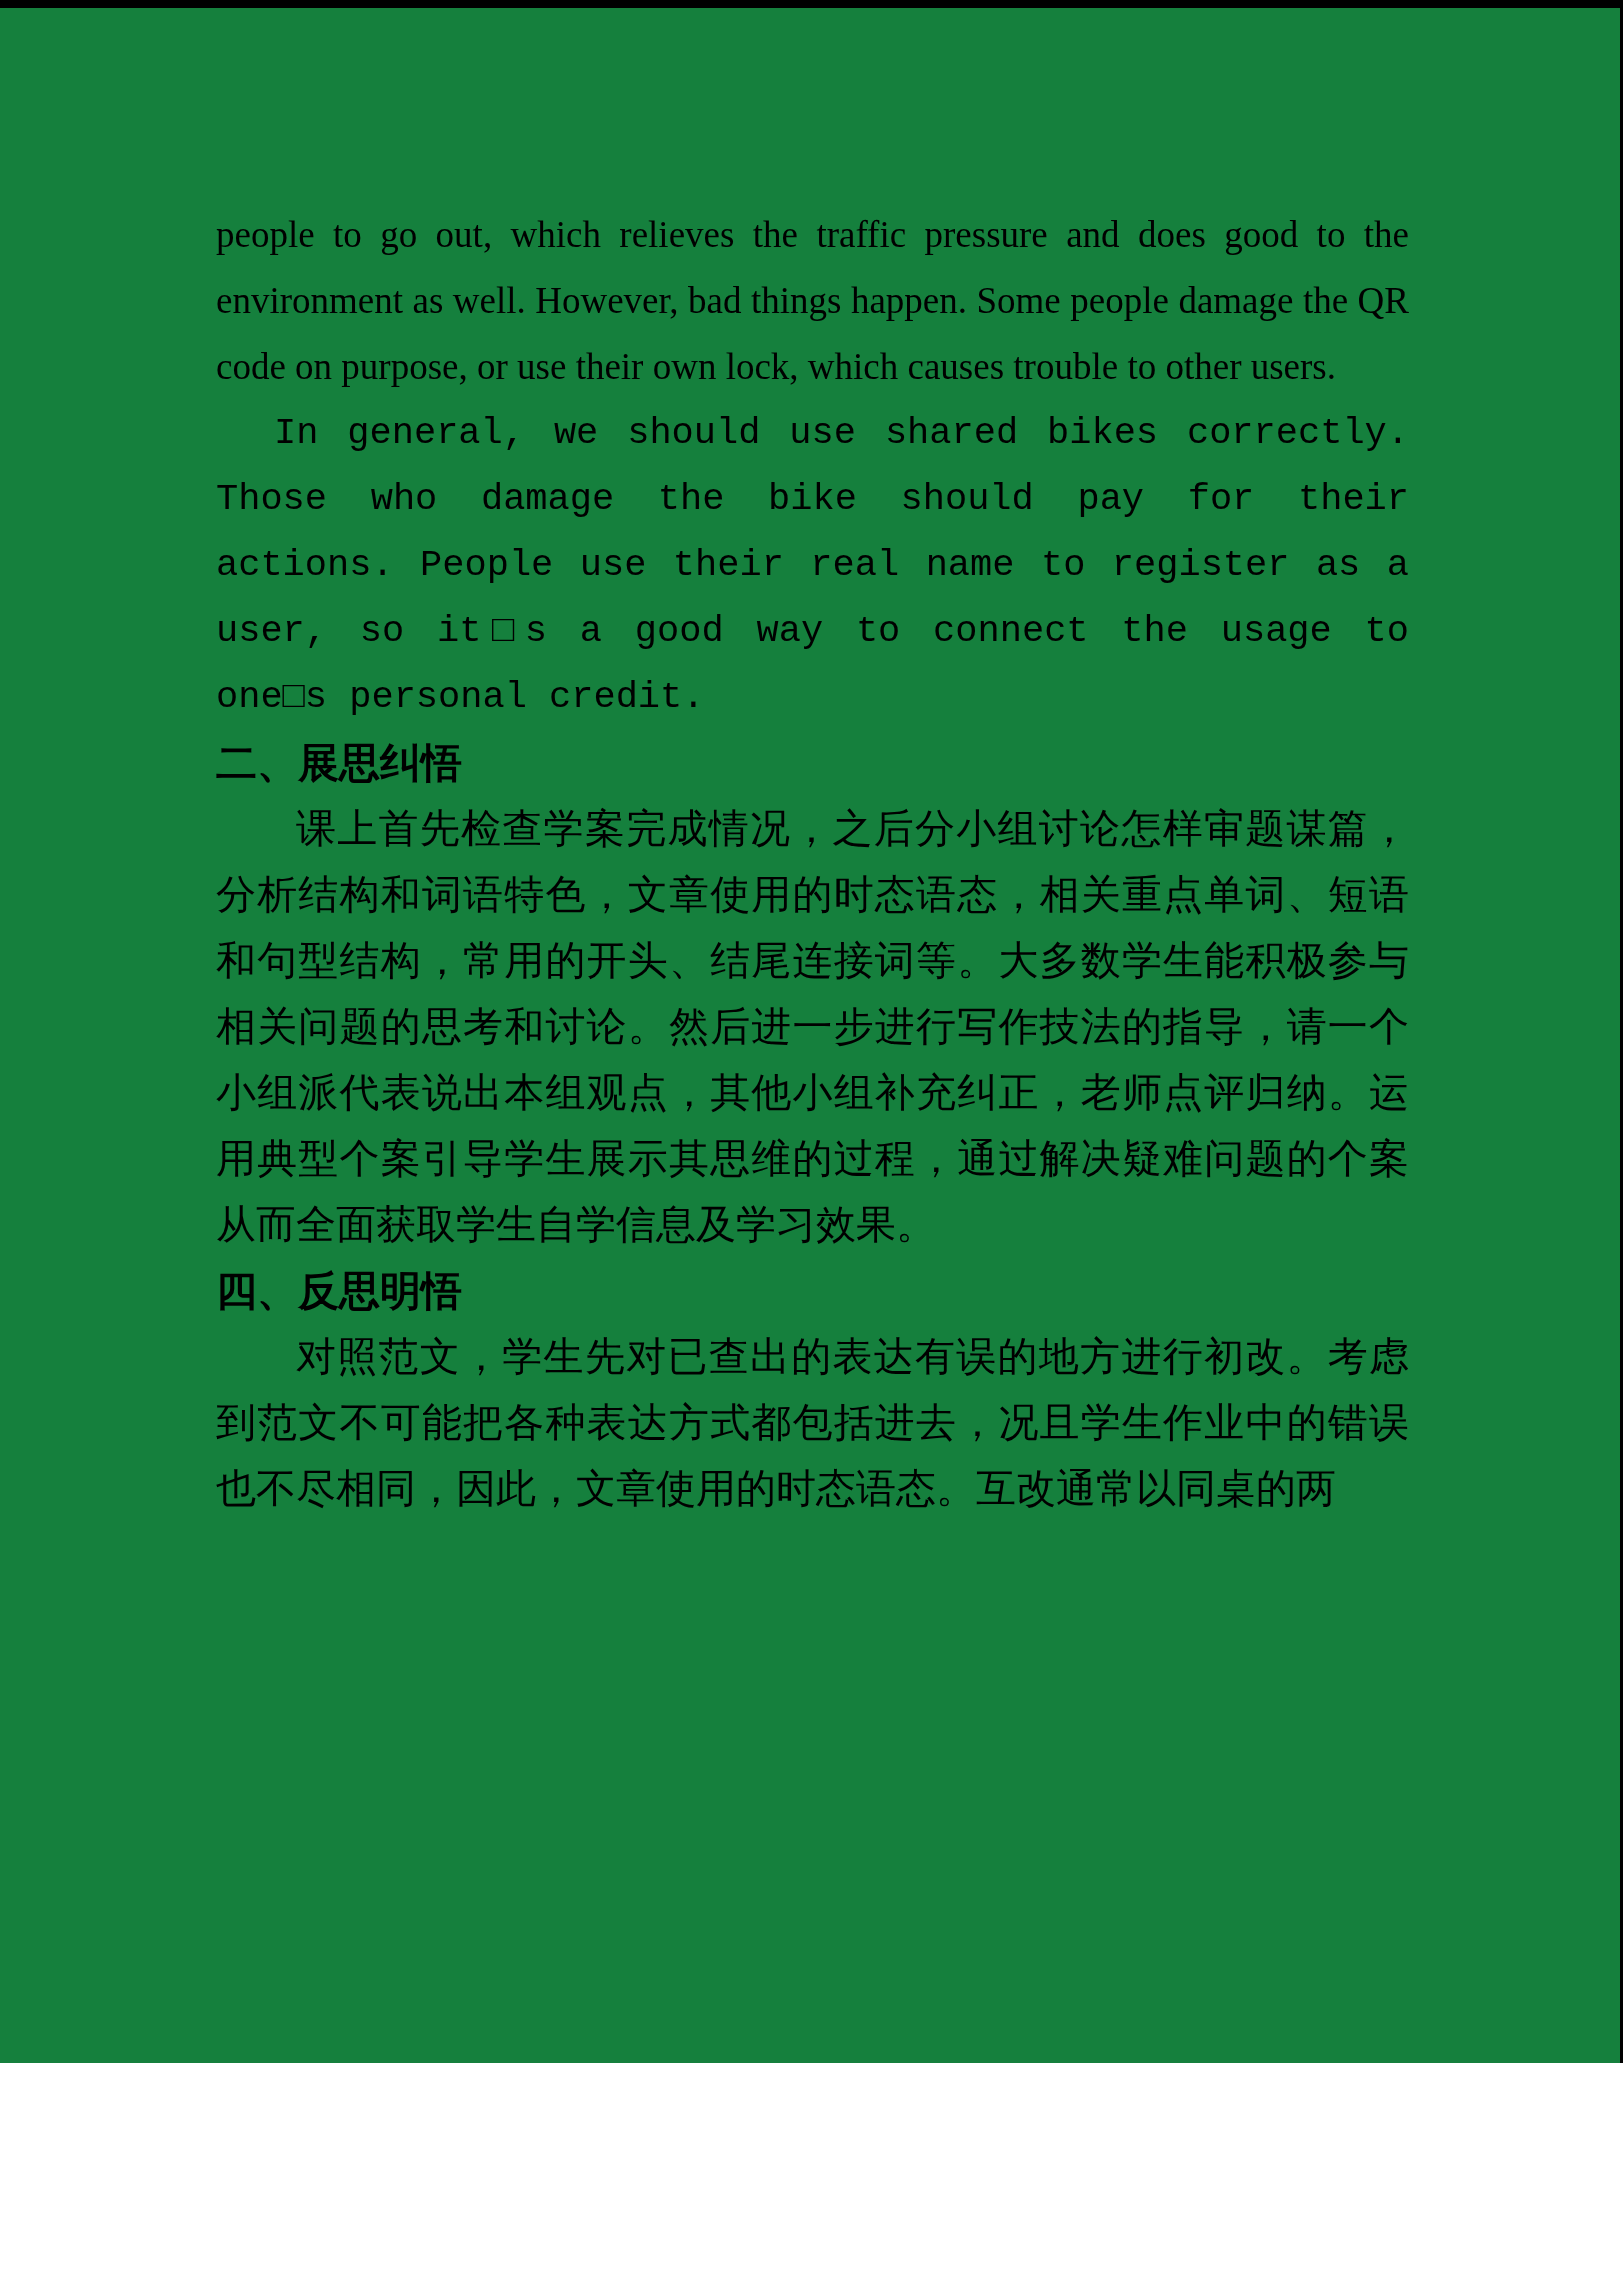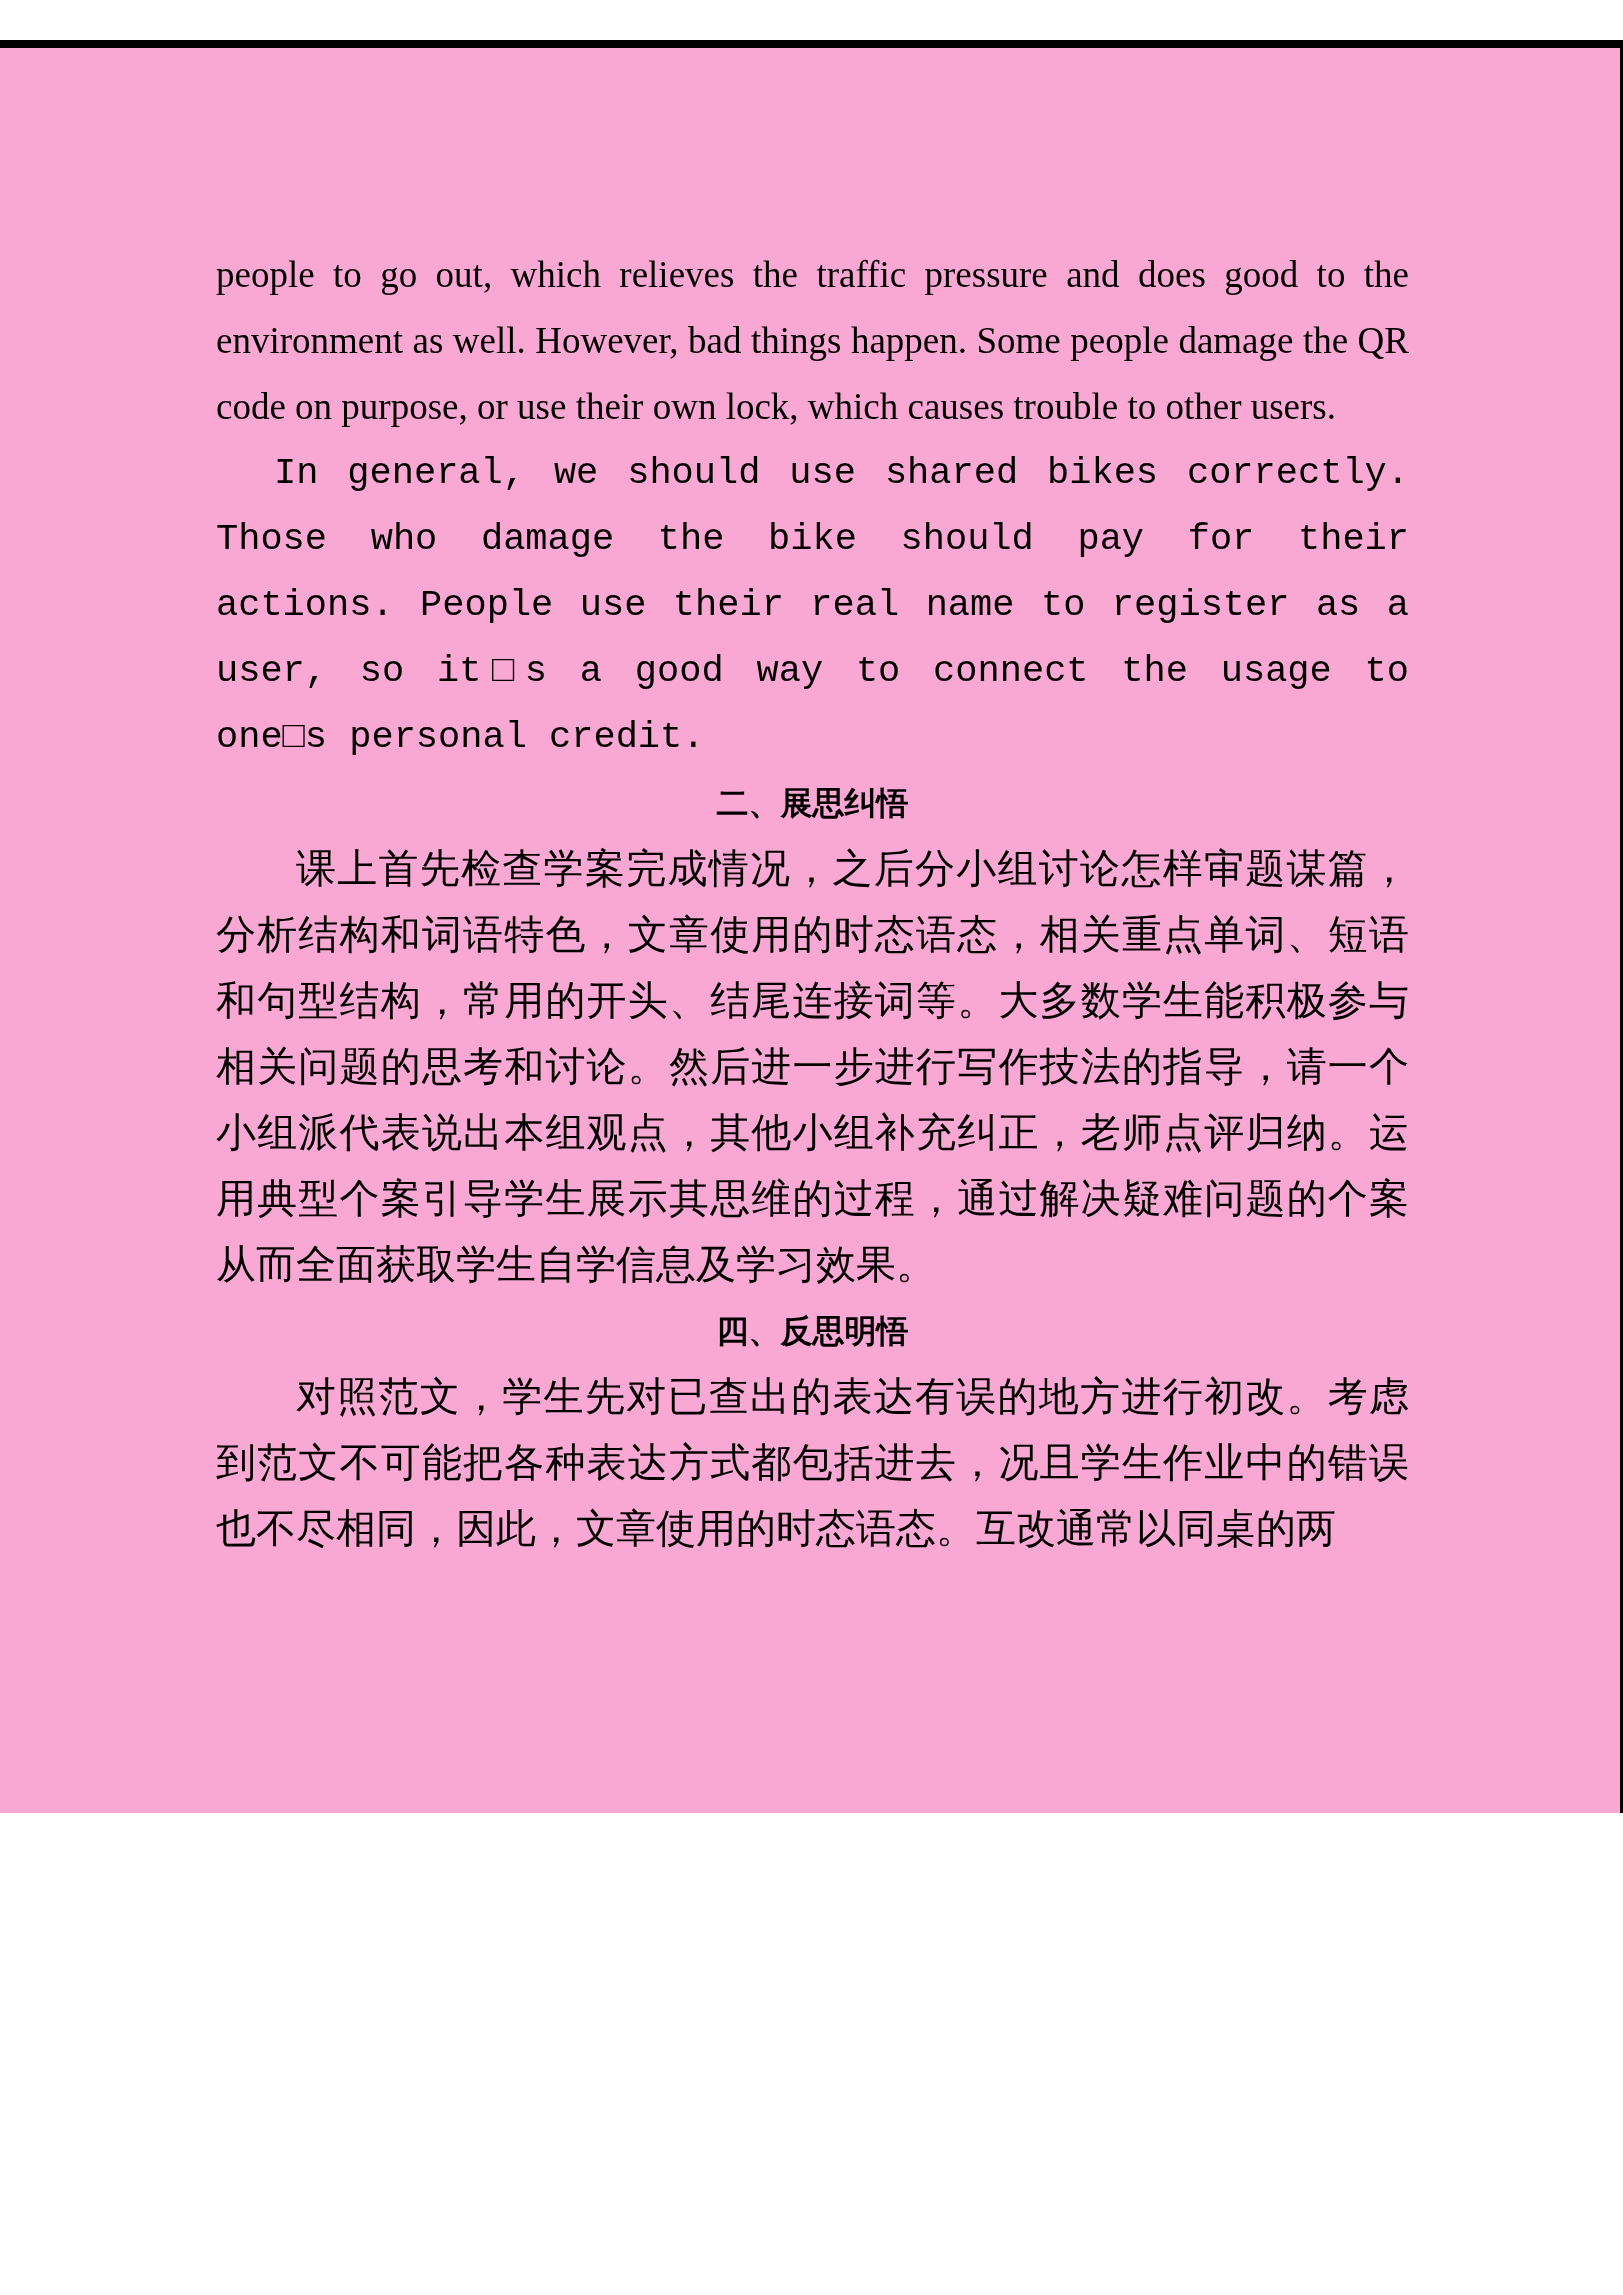--- a/index.html
+++ b/index.html
@@ -3,24 +3,23 @@
 <meta charset="utf-8">
 <style>
   html, body {
     margin: 0;
     padding: 0;
     background: #ffffff;
   }
   .page {
     position: relative;
     width: 1623px;
-    height: 1773px;
-    background: #f9a8d4;
+    height: 2063px;
+    background: #15803d;
     overflow: hidden;
-    margin-top: 40px;
   }
   .scan-top-bar {
     position: absolute;
     top: 0;
     left: 0;
     width: 1623px;
     height: 7.5px;
     background: #000000;
   }
   .scan-right-line {
@@ -52,23 +51,23 @@
     font-family: Liberation Serif, serif;
     font-size: 40px;
     line-height: 66px;
     text-align: justify;
   }
   .para-zh.indent { text-indent: 80px; }
   .heading-zh {
     margin: 0;
     font-family: "Liberation Serif", "DejaVu Serif", serif;
     font-weight: bold;
-    font-size: 32px;
+    font-size: 41px;
     line-height: 66px;
-    text-align: center;
+    text-align: left;
   }
 </style>
 </head>
 <body>
 
 <div class="page">
 
   <div class="scan-top-bar"></div>
   <div class="scan-right-line"></div>
 

